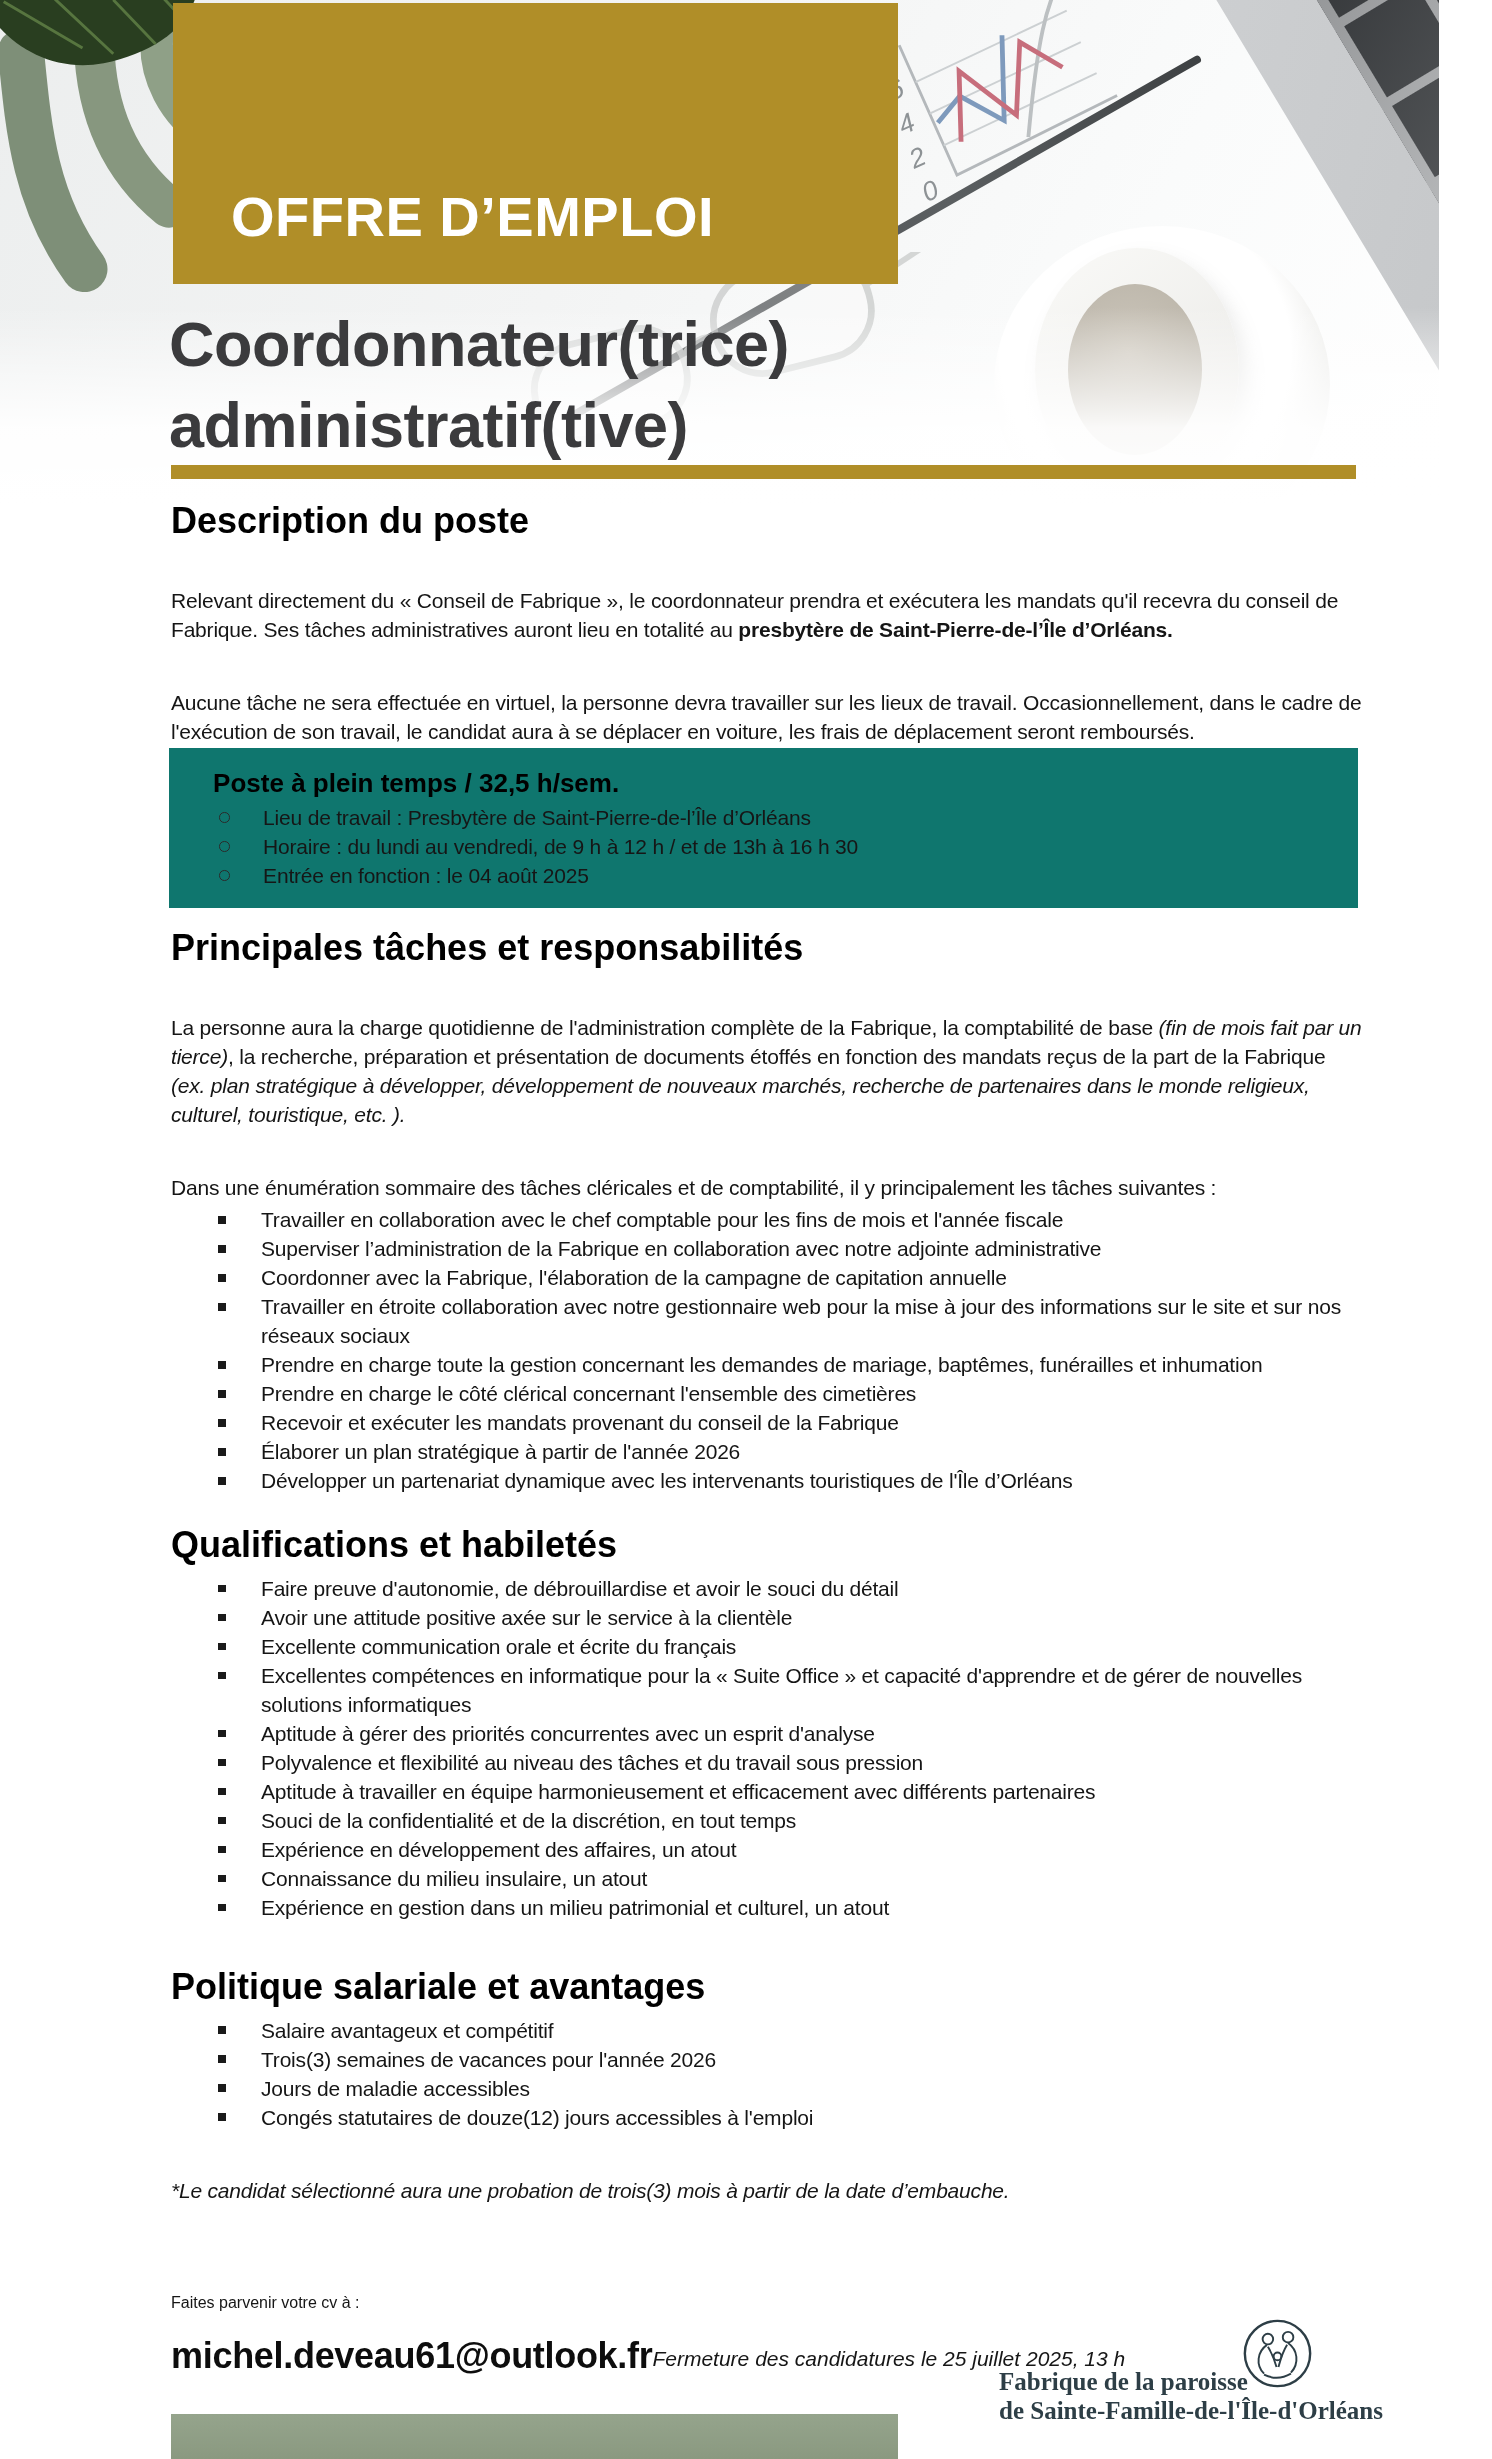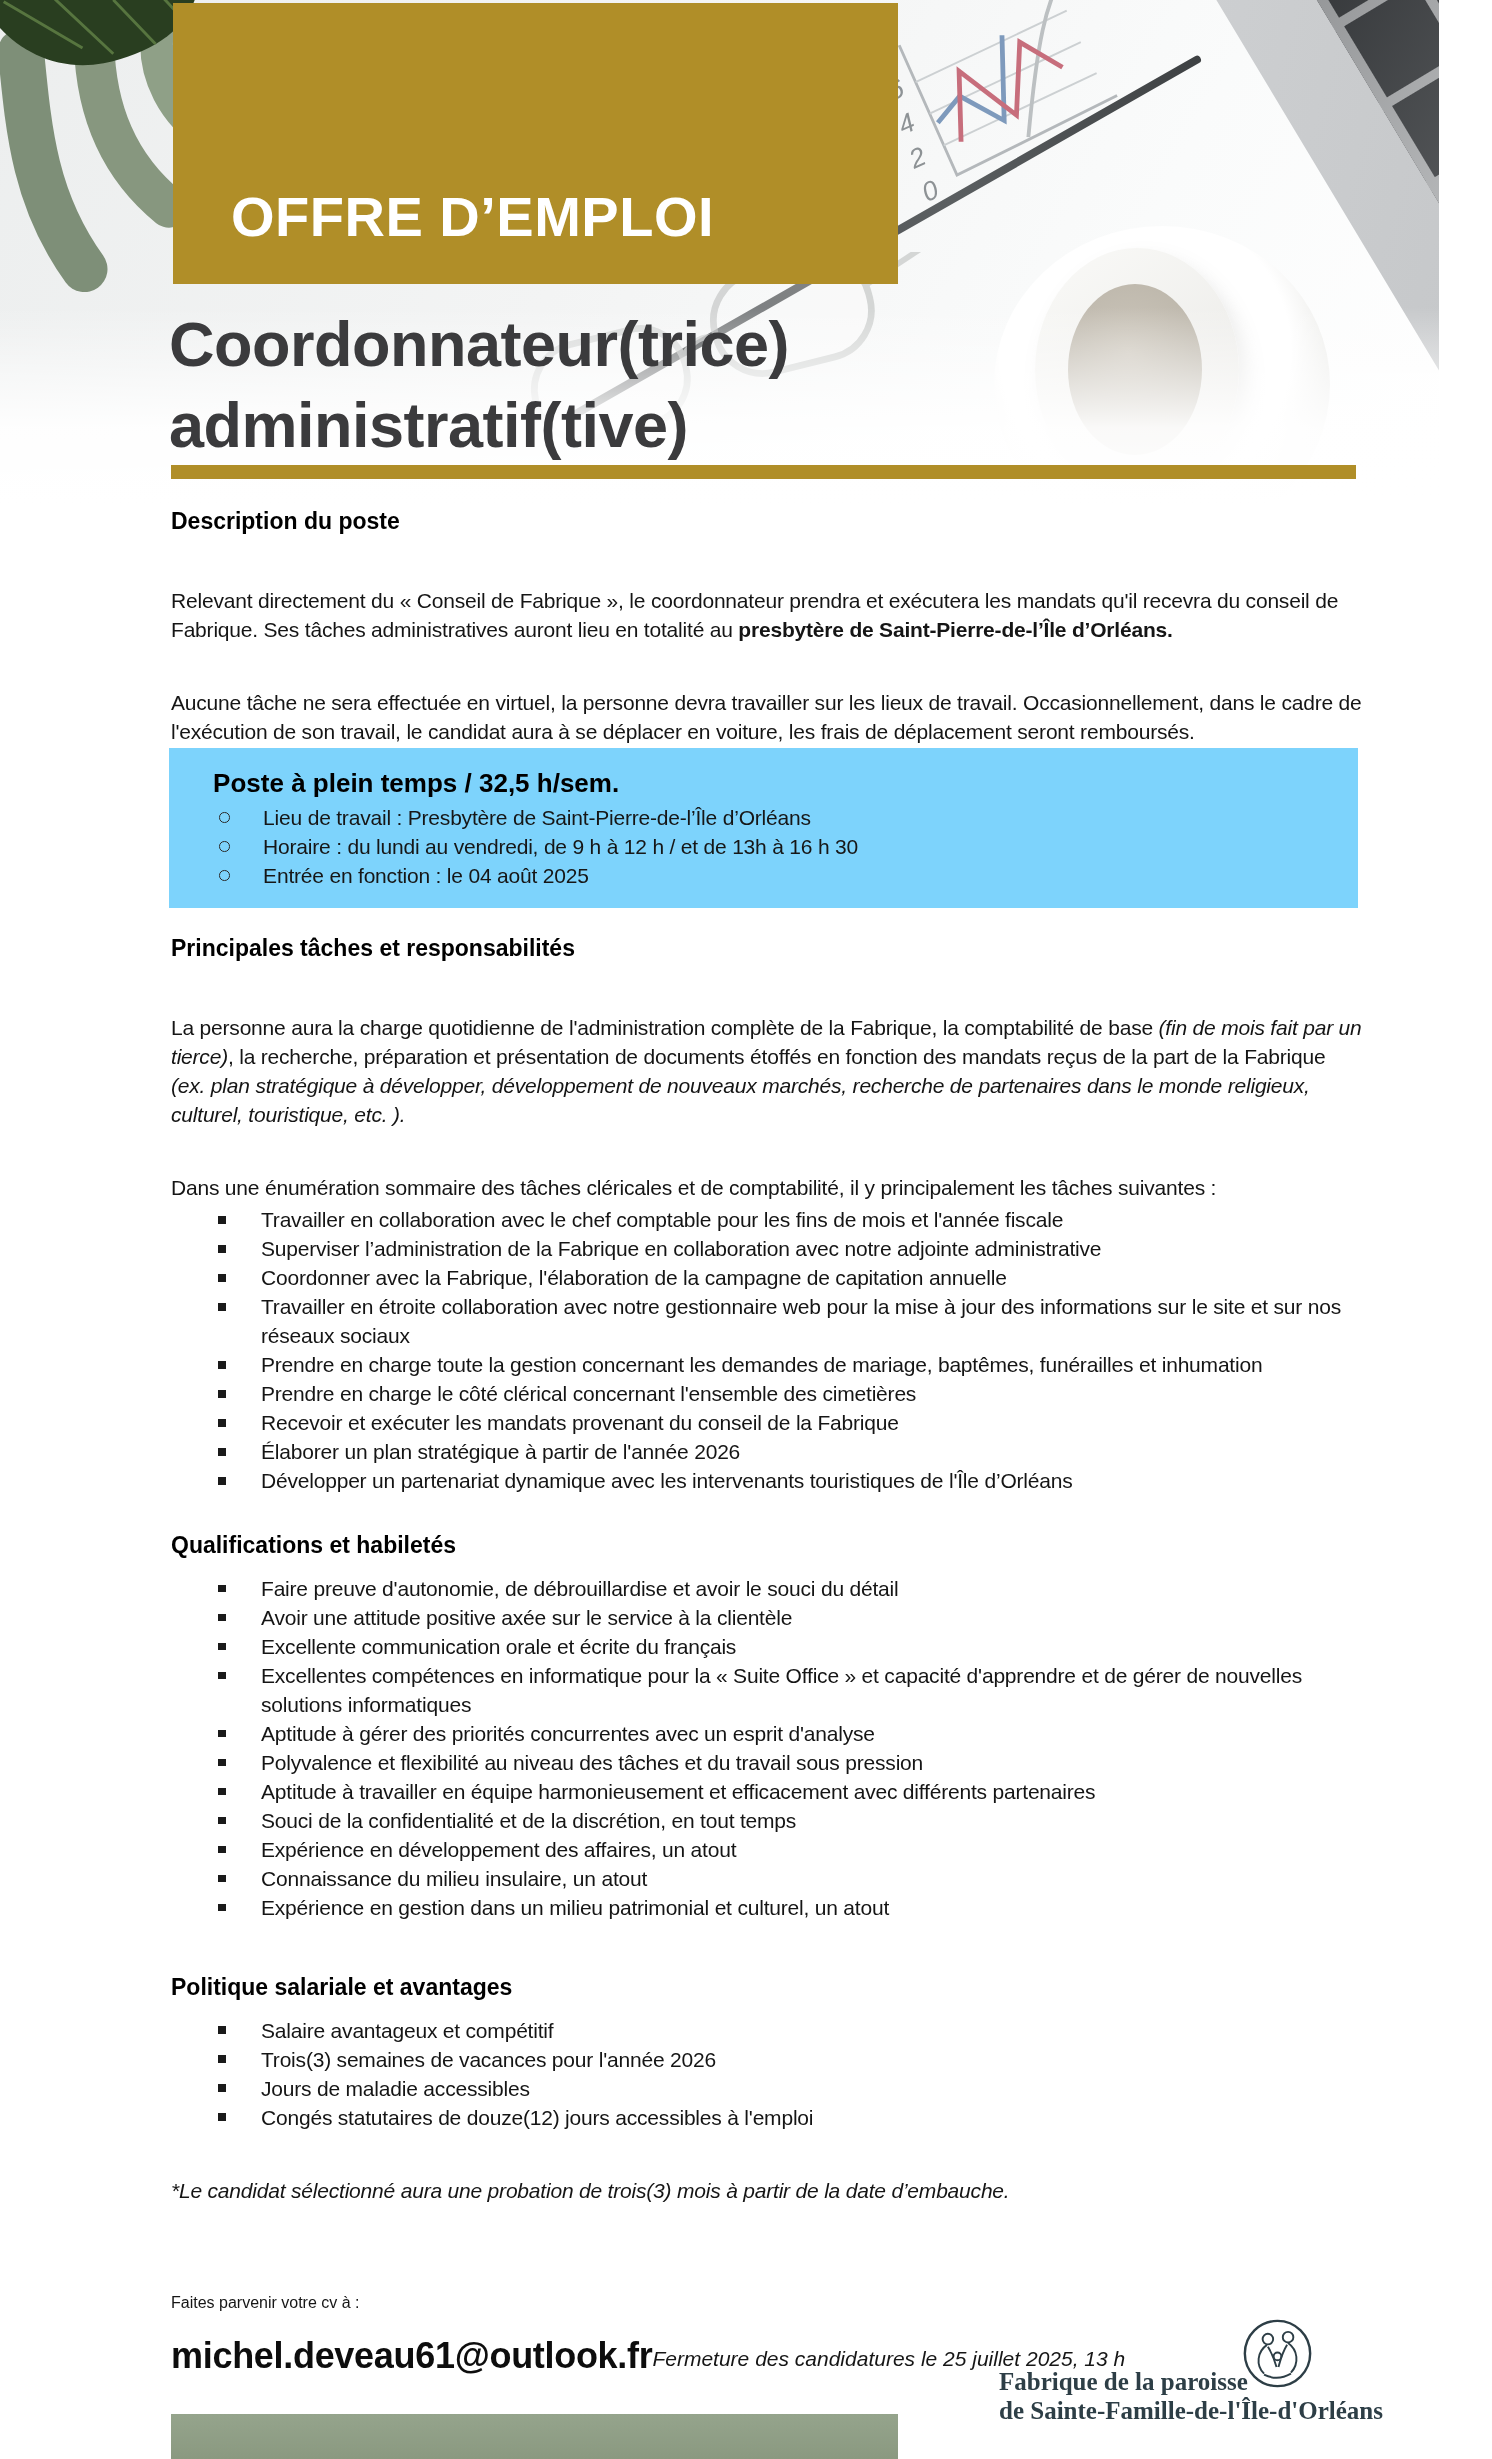--- a/index.html
+++ b/index.html
@@ -44,31 +44,31 @@
   .gold-box { position:absolute; left:173px; top:2.9px; width:725px; height:281px;
     background:#b08e28; display:flex; align-items:flex-end; padding:0 0 35px 58px; }
   .badge-text { font-size:56px; font-weight:800; color:#ffffff; letter-spacing:0.5px; white-space:nowrap; }
   .title-block { position:absolute; left:169px; top:304px; }
   .title-line { display:block; font-size:63px; line-height:81px; font-weight:800;
     color:#3b3b3d; letter-spacing:-0.5px; white-space:nowrap; }
   .gold-rule { position:absolute; left:171px; top:465px; width:1185px; height:14.4px; background:#b08e28; }
 
   
   .content { position:absolute; left:171px; top:492px; width:1191px; }
-  h2.sec { font-size:23px; line-height:42px; font-weight:800; color:#000; white-space:nowrap; }
+  h2.sec { font-size:36px; line-height:42px; font-weight:800; color:#000; white-space:nowrap; }
   .h-desc { padding-top:7.7px; }
   .h-tasks { margin-top:19px; }
   .h-qual  { margin-top:29px; }
   .h-sal   { margin-top:44px; }
   p.body { font-size:21px; line-height:29px; letter-spacing:-0.2px; color:#151515;margin-top:44px; }
   .mt8 { margin-top:7.7px; } .mt6 { margin-top:5.8px; }
   .b { font-weight:700; } .i { font-style:italic; }
   .oneline { white-space:nowrap; }
 
-  .infobox { margin-top:1.9px; margin-left:-1.9px; width:1189px; background:#7dd3fc;
+  .infobox { margin-top:1.9px; margin-left:-1.9px; width:1189px; background:#0f766e;
     padding:21px 29px 17.3px 44px; }
   .infobox-title { font-size:26px; line-height:29px; font-weight:800; color:#000; white-space:nowrap; }
   .infobox ul { list-style:none; margin-top:5.8px; }
   .infobox li { position:relative; padding-left:50px; font-size:21px; line-height:29px;
     letter-spacing:-0.2px; white-space:nowrap; }
   .infobox li::before { content:""; position:absolute; left:5.8px; top:8.6px; width:8.6px; height:8.6px;
     border:1.9px solid #2b2b2b; border-radius:50%; }
 
   .blist { list-style:none; margin-top:3.8px; }
   .blist li { position:relative; padding-left:90px; font-size:21px; line-height:29px;

